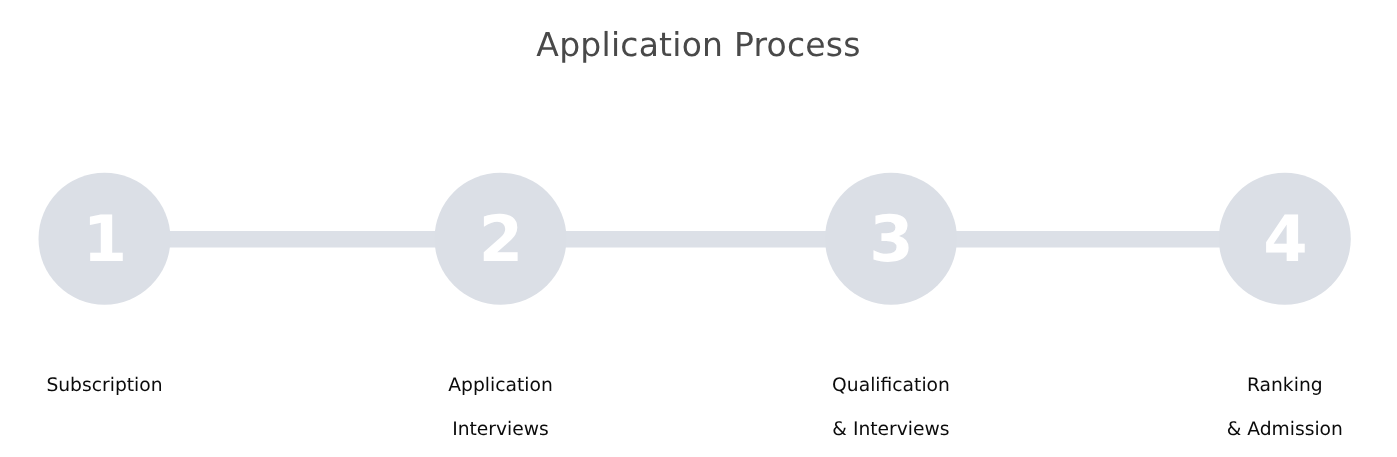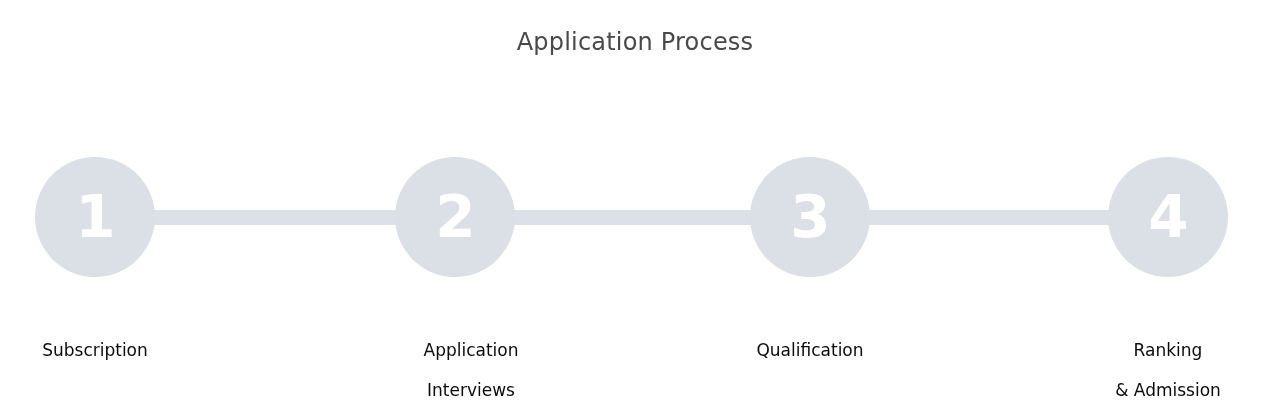--- a/index.html
+++ b/index.html
@@ -22,21 +22,21 @@
     background: #ffffff;
   }
 
   
   #process-title {
     position: absolute;
     left: 0;
     top: 22px;
     width: 1270px;
     text-align: center;
-    font-size: 24px;
+    font-size: 30px;
     font-weight: 400;
     letter-spacing: 0.2px;
     color: #494949;
     line-height: 40px;
     white-space: nowrap;
   }
 
   
   #stepper {
     position: absolute;
@@ -131,27 +131,28 @@
     <div class="step" style="left:1108px;">
       <div class="step-circle">
         <span class="step-number">4</span>
       </div>
     </div>
 
     <div class="step-label" style="left:-55px;">
       <span class="label-line">Subscription</span>
     </div>
 
-    <div class="step-label" style="left:321px;">
+    <div class="step-label" style="left:305px;">
       <span class="label-line">Application</span>
       <span class="label-line">Interviews</span>
     </div>
 
     <div class="step-label" style="left:660px;">
       <span class="label-line">Qualification</span>
+      <span class="label-line">&amp; Interviews</span>
     </div>
 
     <div class="step-label" style="left:1018px;">
       <span class="label-line">Ranking</span>
       <span class="label-line">&amp; Admission</span>
     </div>
 
   </div>
 </div>
 

